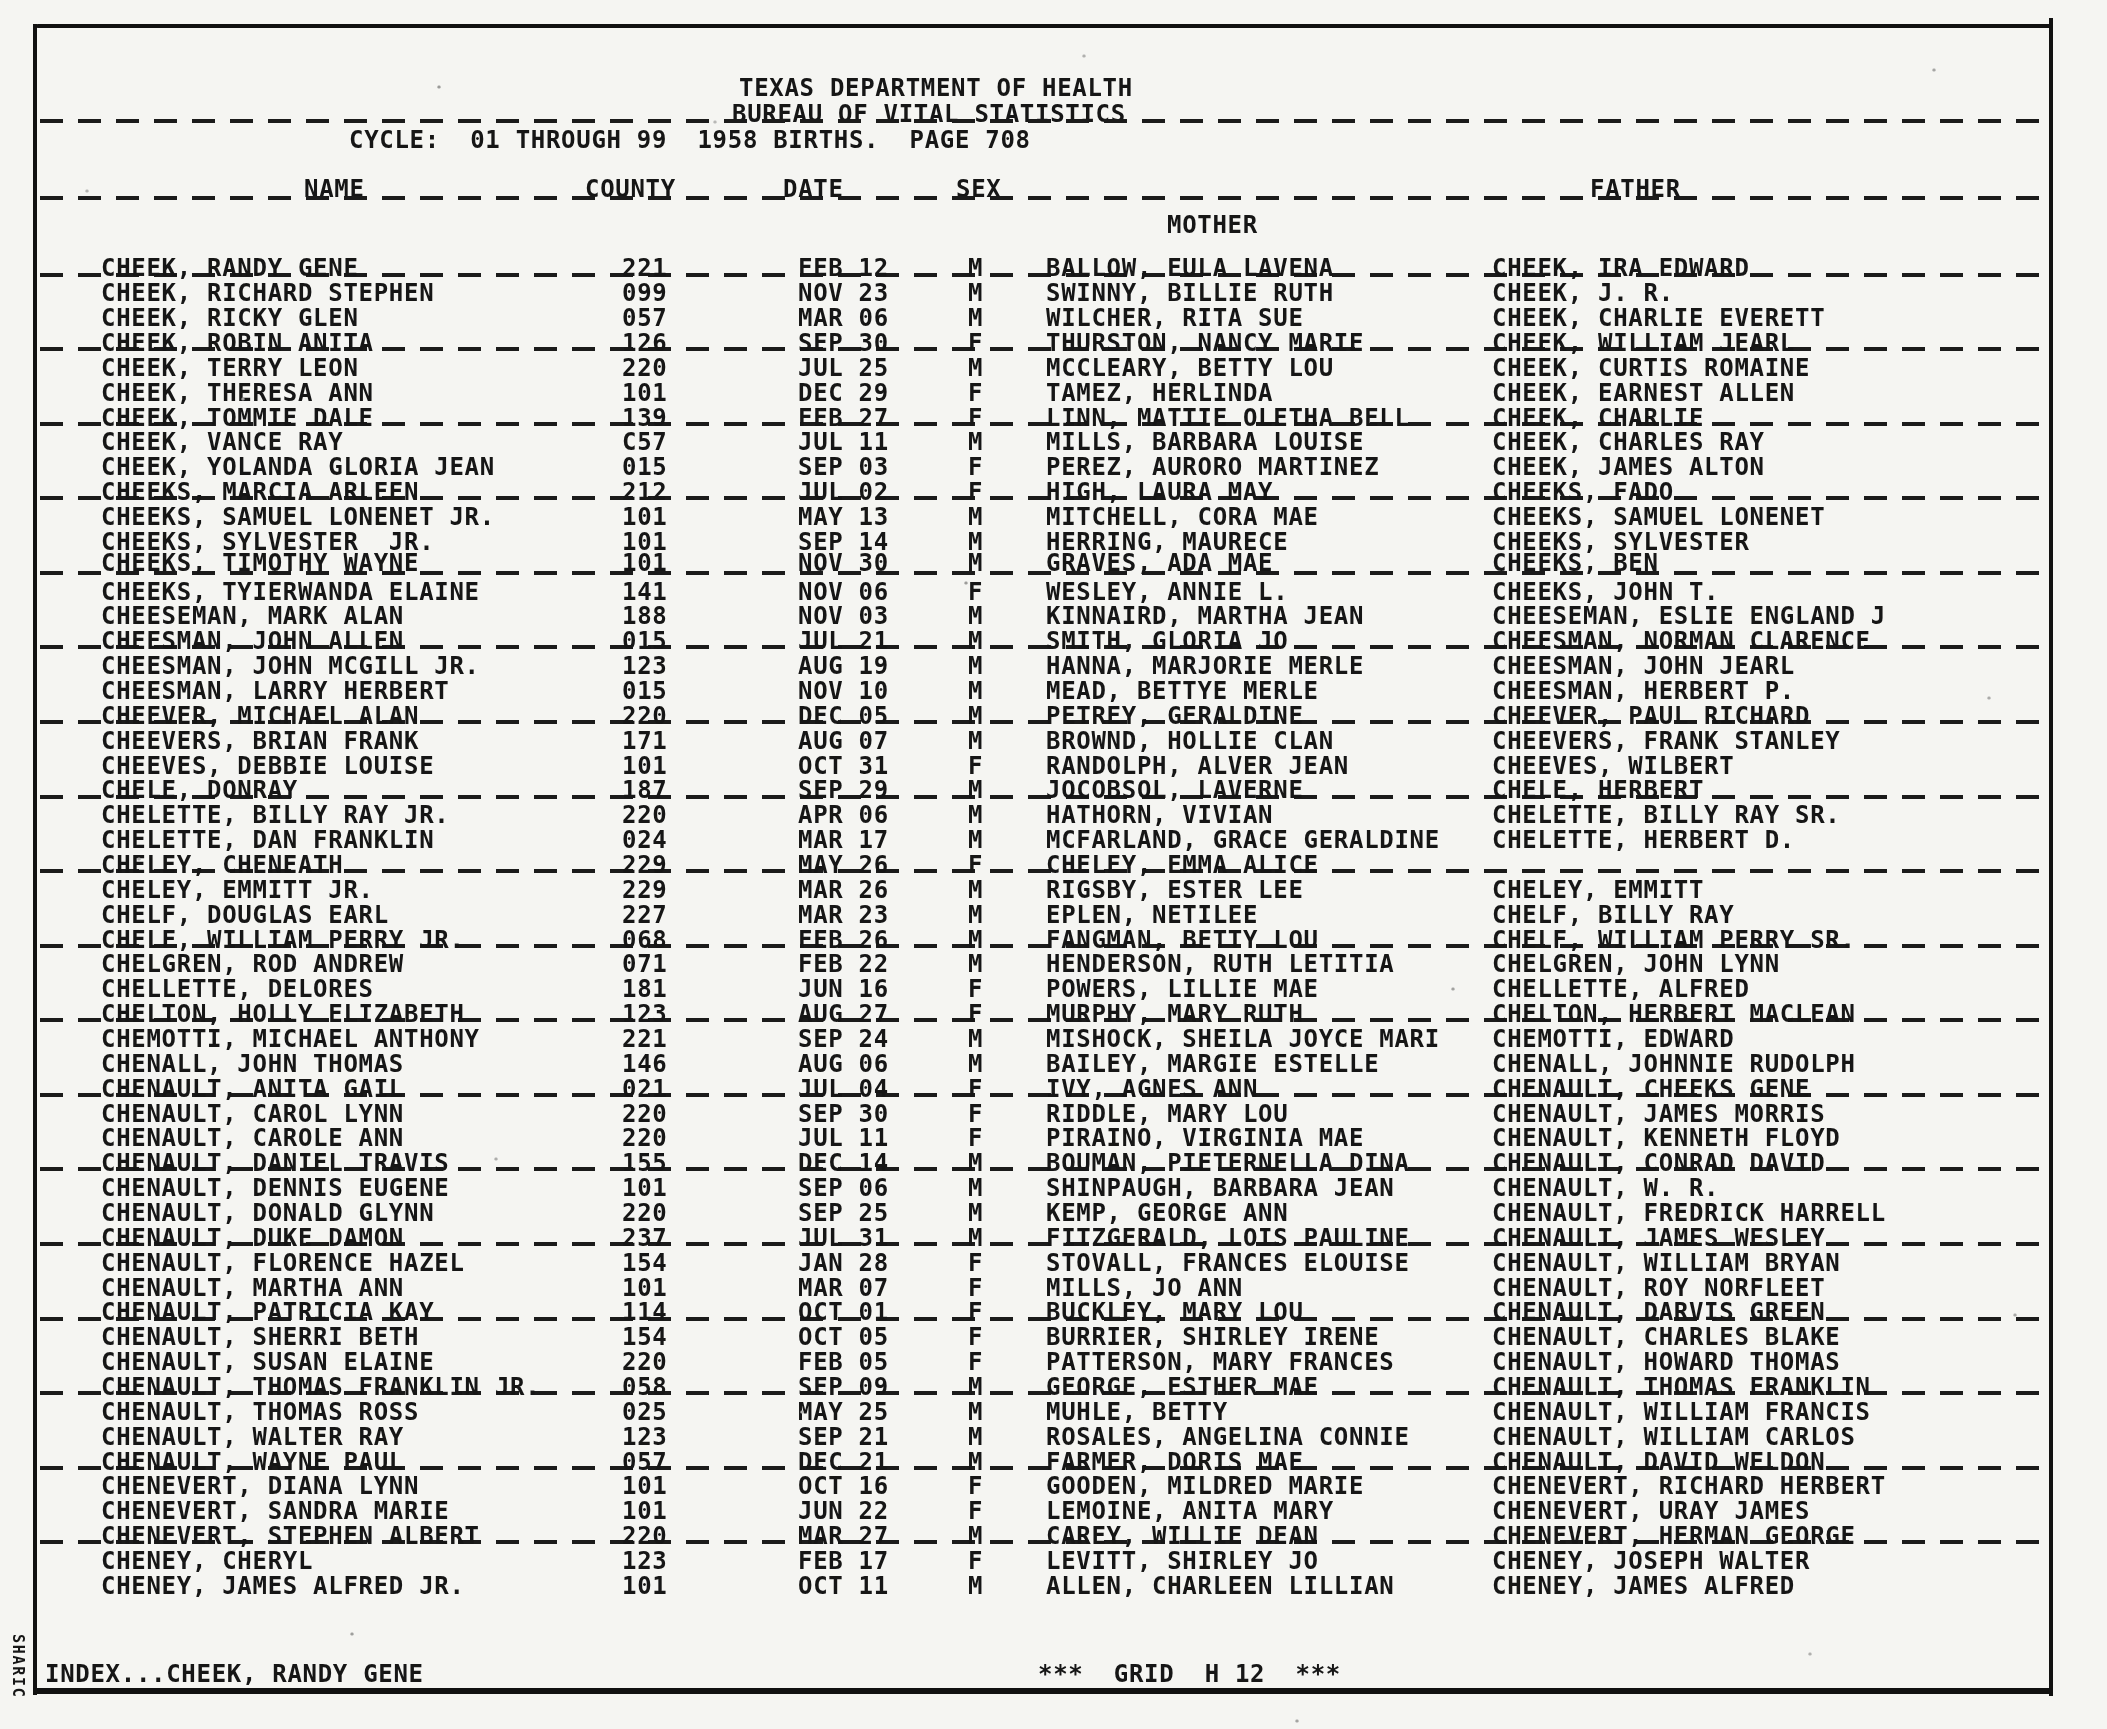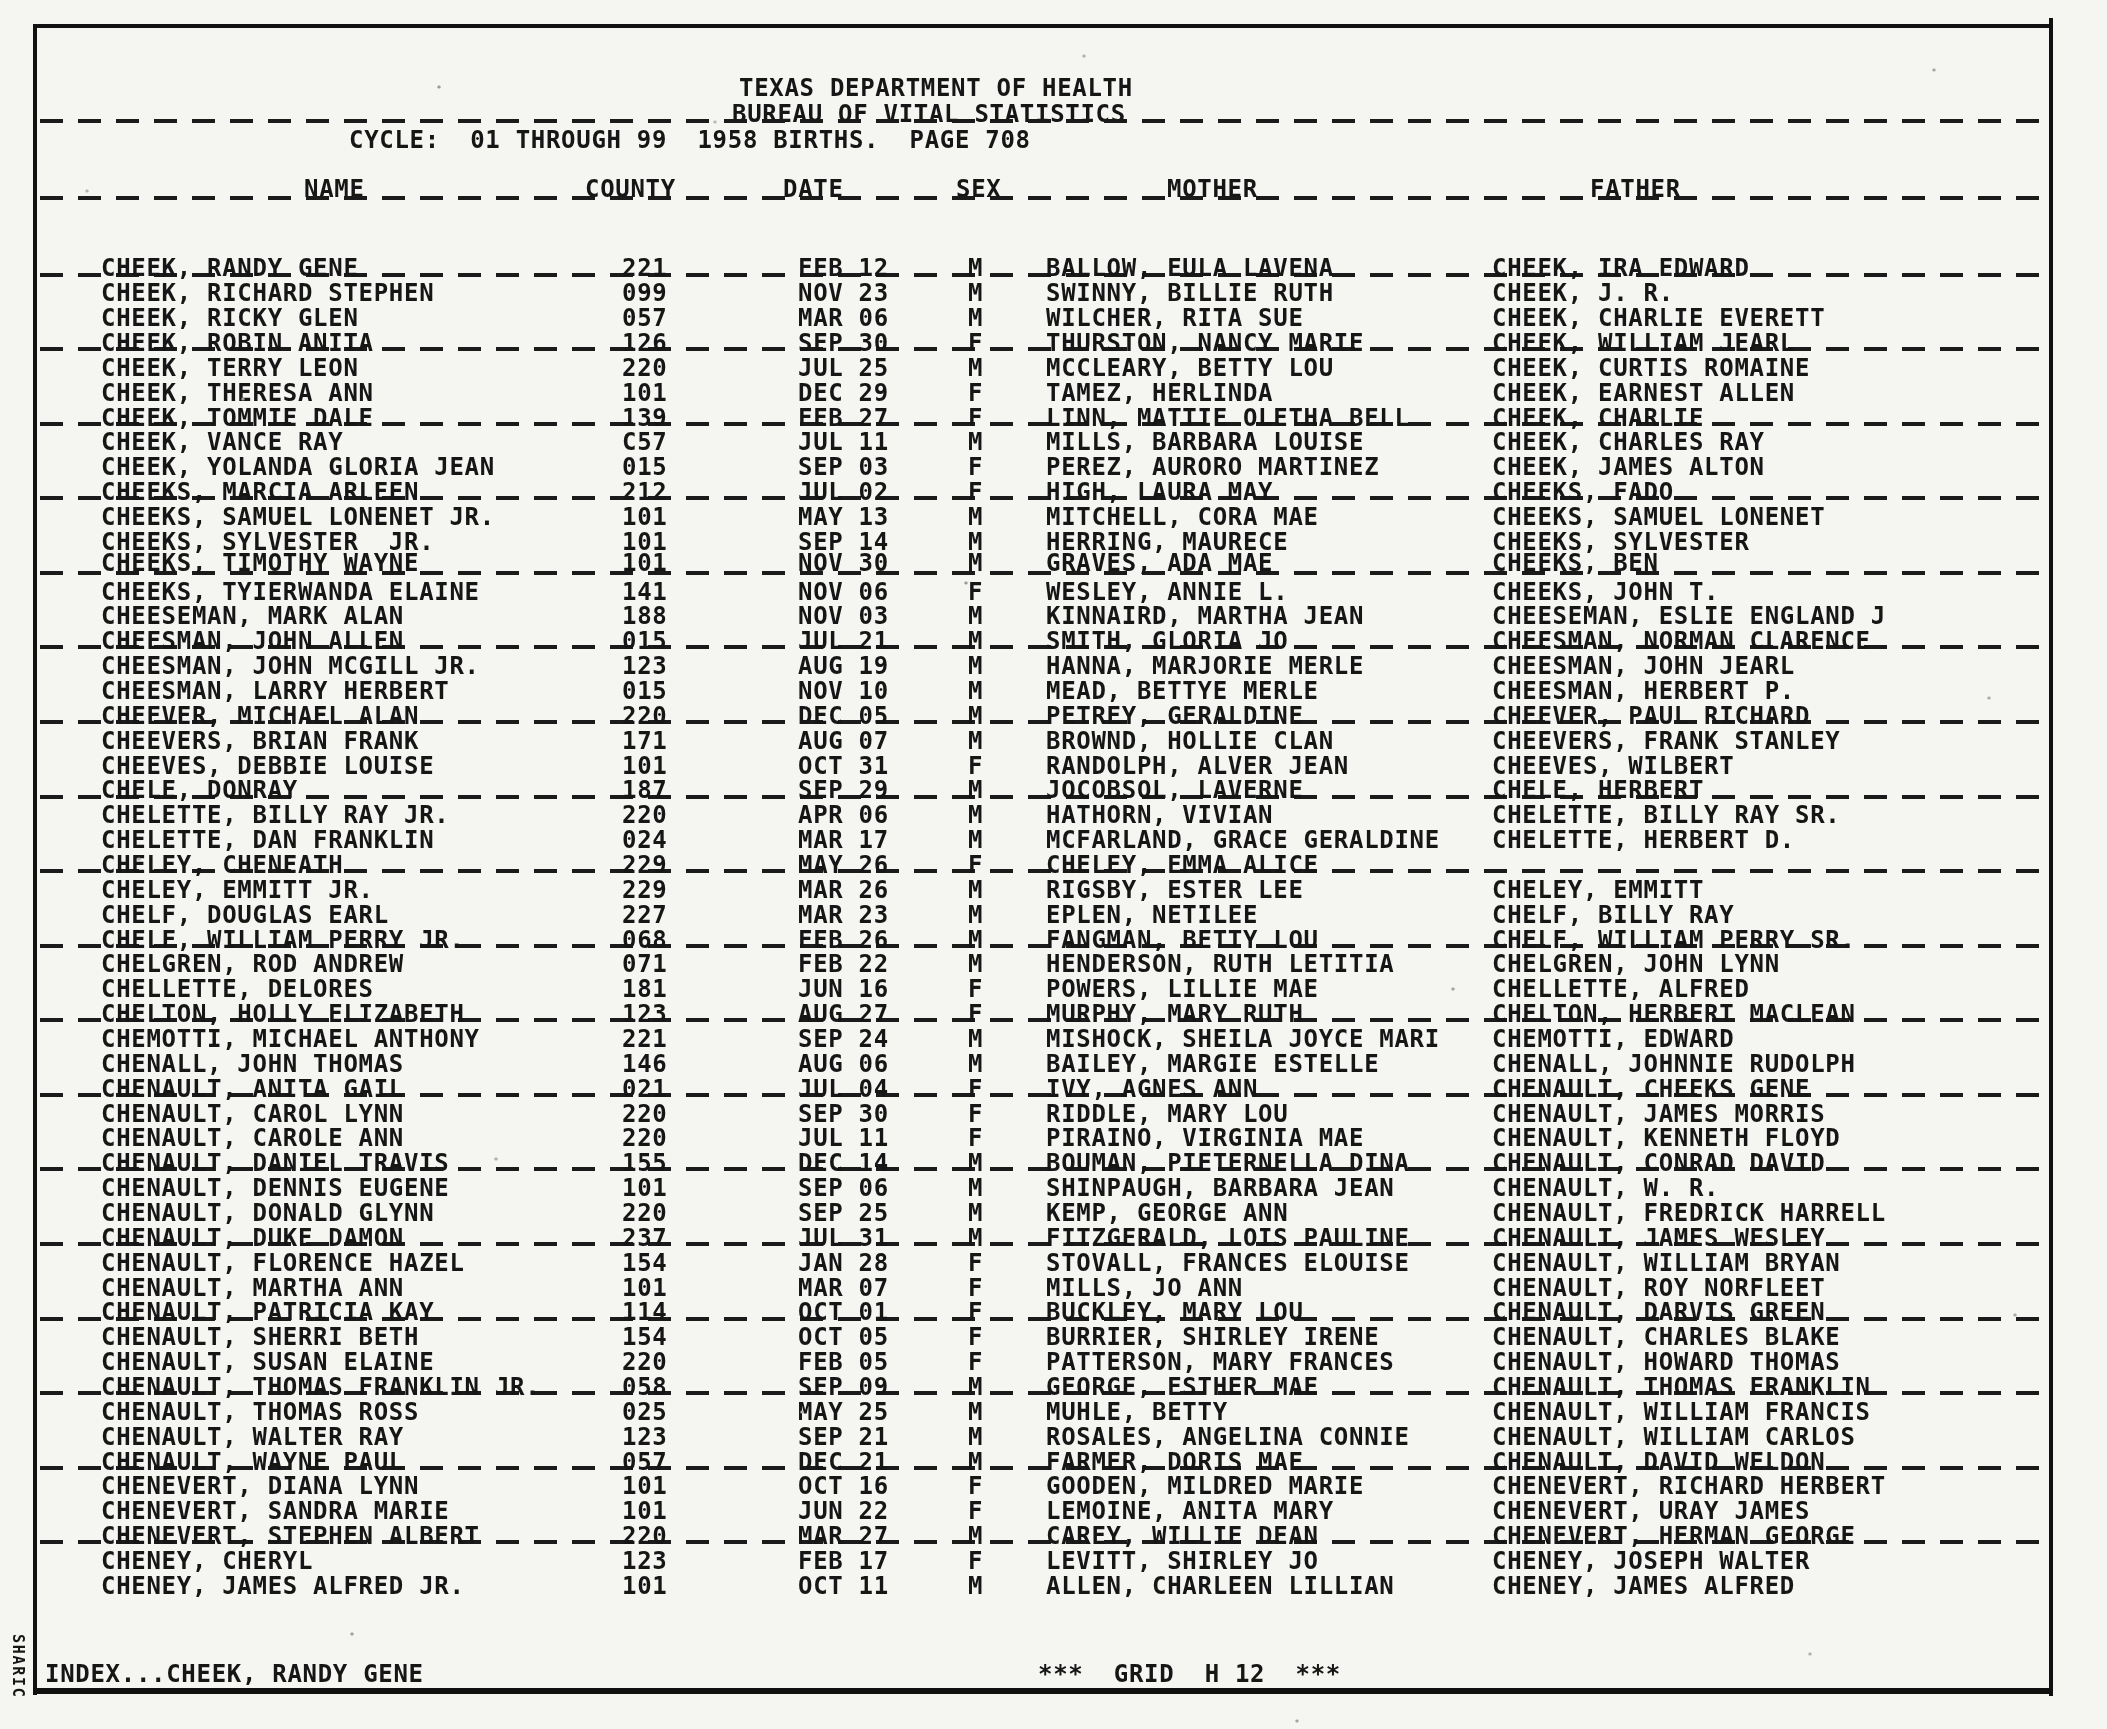--- a/index.html
+++ b/index.html
@@ -68,21 +68,21 @@
   <div class="abs" style="left:739px;top:76px;">TEXAS DEPARTMENT OF HEALTH</div>
   <div class="abs" style="left:732px;top:102px;">BUREAU OF VITAL STATISTICS</div>
   <div class="dash-line" style="top:119px;"></div>
   <div class="abs" style="left:349px;top:128px;">CYCLE:  01 THROUGH 99  1958 BIRTHS.  PAGE 708</div>
 
   <div class="abs" style="left:0;top:177px;width:100%;height:25px;">
     <span class="hdr" style="left:304px;">NAME</span>
     <span class="hdr" style="left:585px;">COUNTY</span>
     <span class="hdr" style="left:783px;">DATE</span>
     <span class="hdr" style="left:956px;">SEX</span>
-    <span class="hdr" style="left:1167px;">MOTHER</span>
+    <span class="hdr" style="left:1167px;margin-top:36px;">MOTHER</span>
     <span class="hdr" style="left:1590px;">FATHER</span>
   </div>
   <div class="dash-line" style="top:196px;"></div>
 
   <div id="rows">
       <div class="dash-line" style="top: 273px;"></div>
       <div class="row" style="top: 256px;">
         <span class="cell c-name">CHEEK, RANDY GENE</span>
         <span class="cell c-county">221</span>
         <span class="cell c-date">FEB 12</span>

